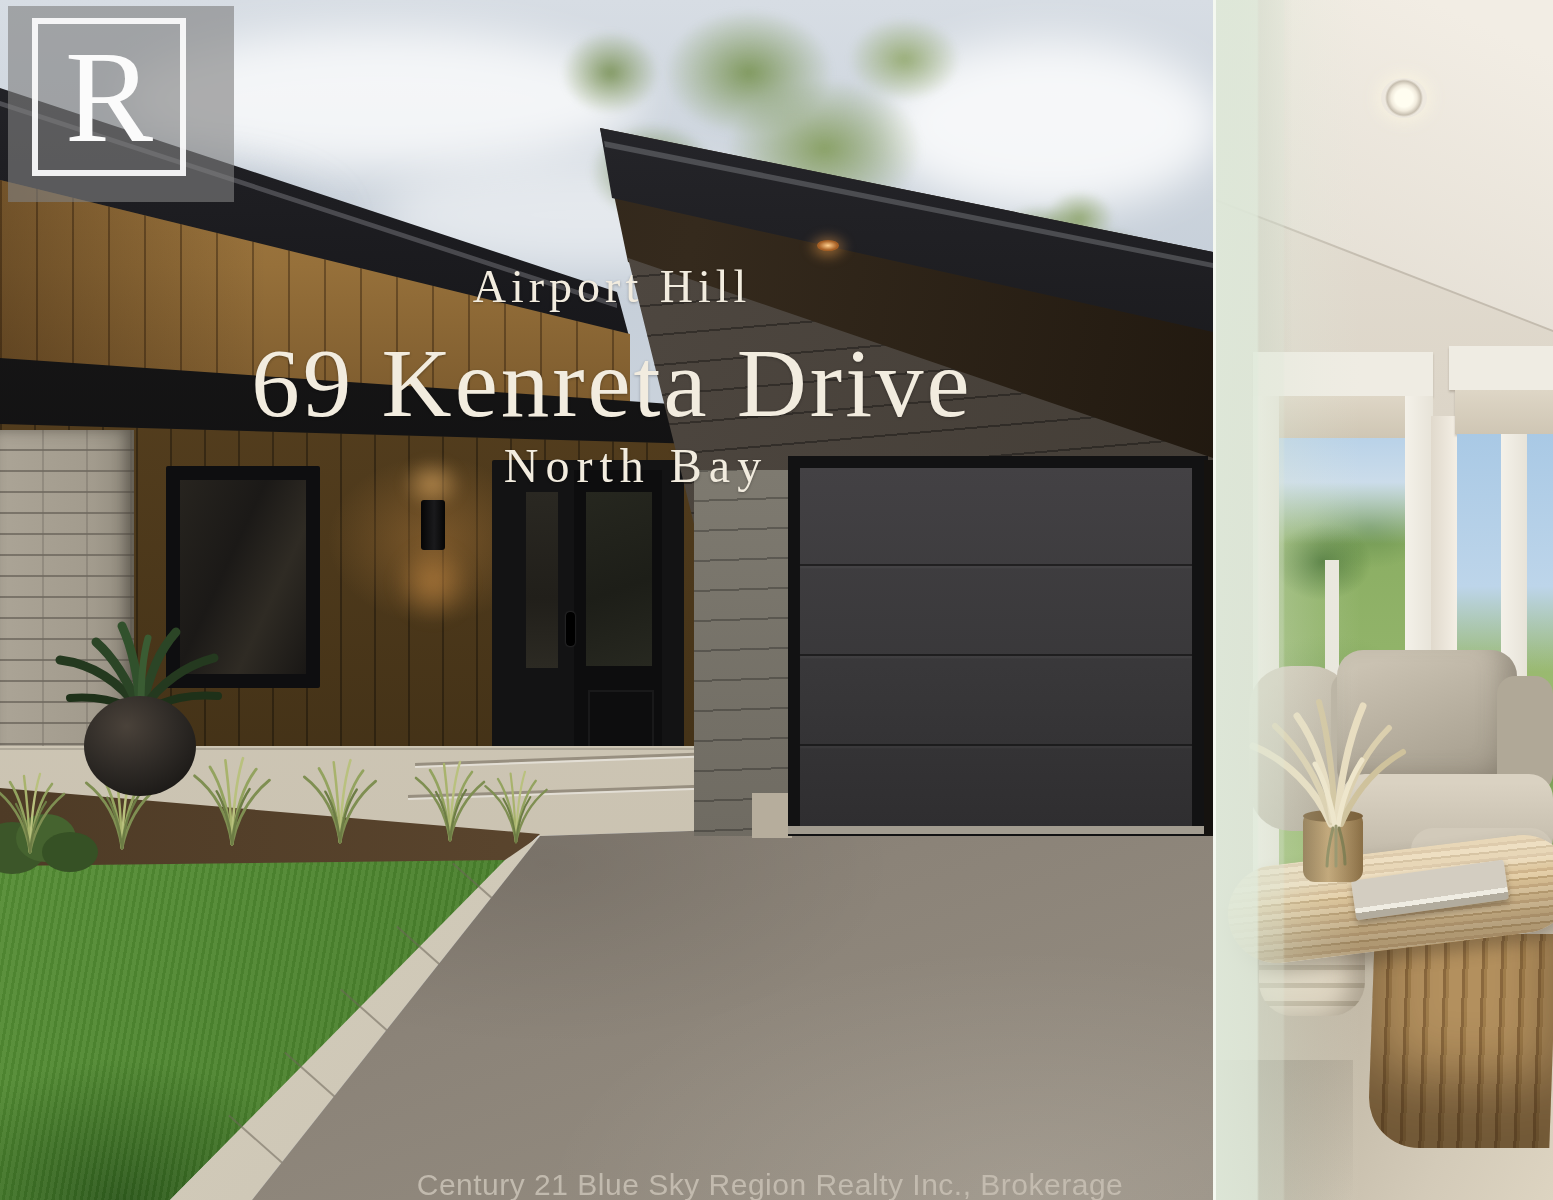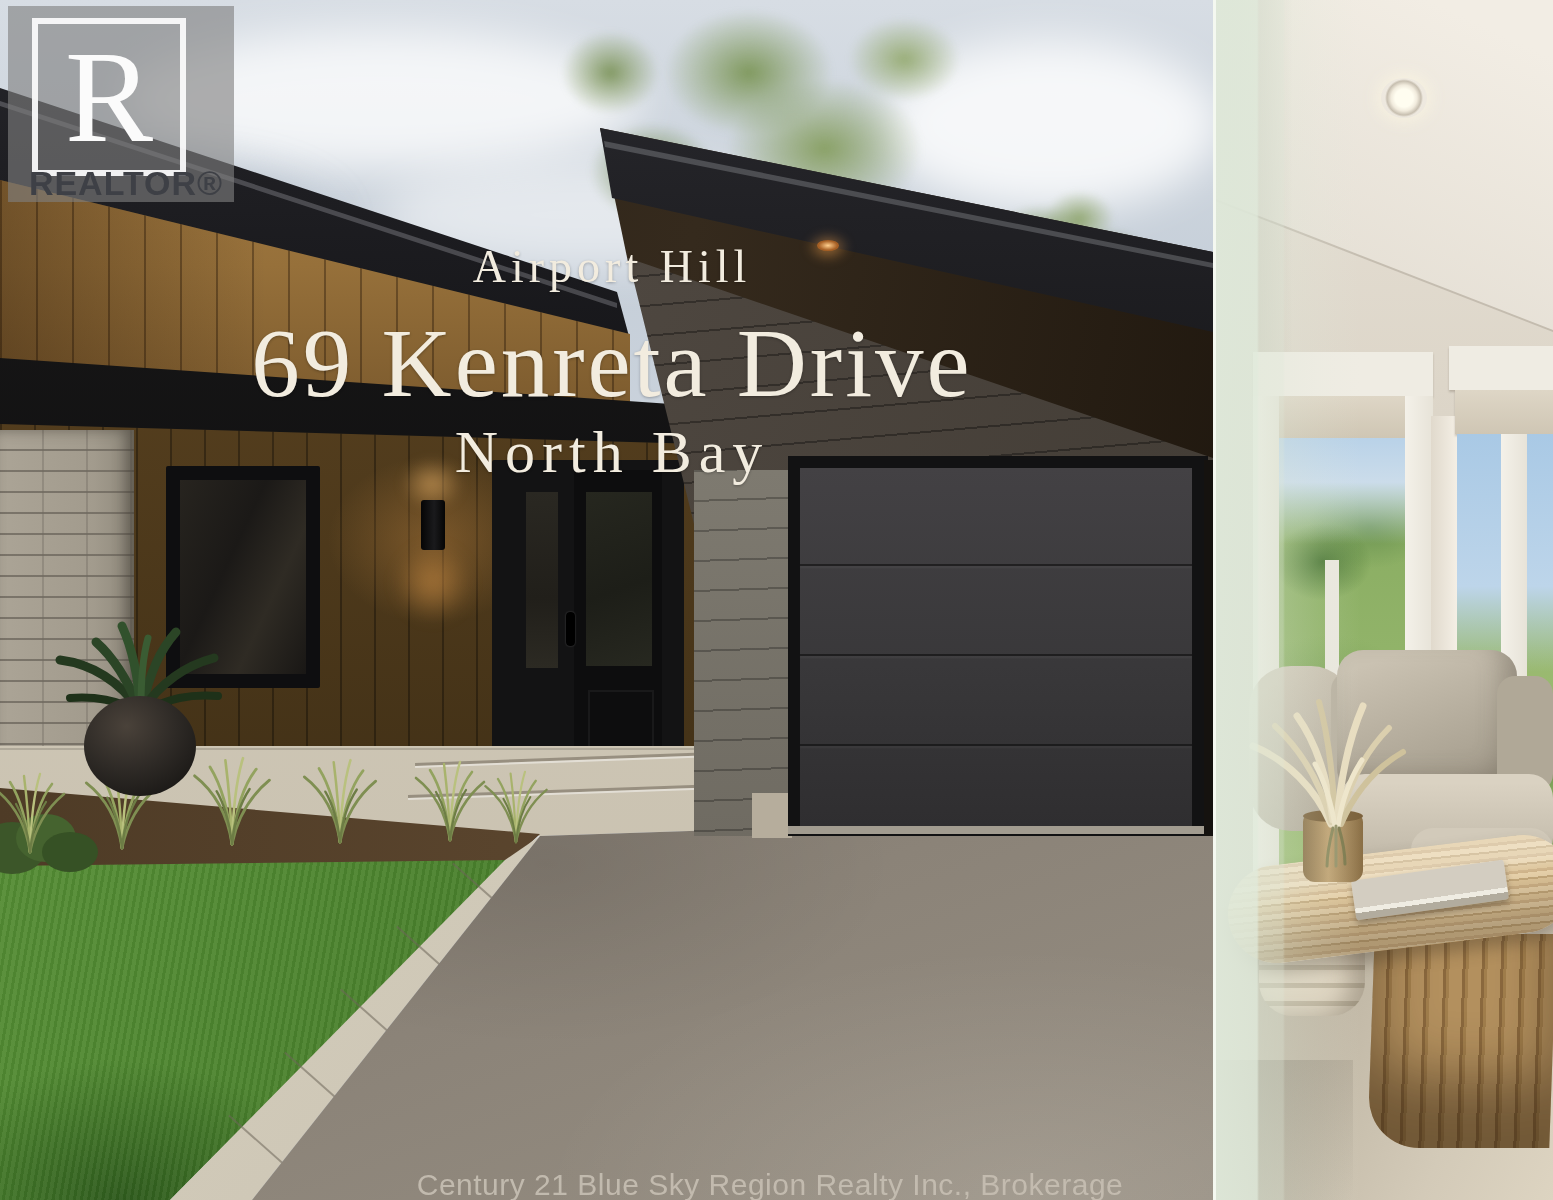--- a/index.html
+++ b/index.html
@@ -30,21 +30,21 @@
   .g-fascia-hl{left:0;top:0;width:1213px;height:600px;clip-path:polygon(604px 141px,1213px 263px,1213px 268px,605px 147px);background:rgba(205,207,213,.25);}
   .g-wall{left:0;top:0;width:1213px;height:900px;clip-path:polygon(628px 258px,1213px 458px,1213px 836px,698px 836px,698px 540px);background:repeating-linear-gradient(175deg,rgba(0,0,0,.32) 0 2px,rgba(0,0,0,0) 2px 30px),linear-gradient(115deg,#5a5248 0%,#4e4740 45%,#413b34 100%);}
   .g-side{left:694px;top:470px;width:96px;height:366px;background:repeating-linear-gradient(178deg,rgba(0,0,0,.25) 0 2px,rgba(0,0,0,0) 2px 30px),linear-gradient(180deg,#7e7a70 0%,#6f6b62 100%);}
   .g-found{left:752px;top:793px;width:40px;height:45px;background:#b6ad9c;}
   .g-door-frame{left:788px;top:456px;width:420px;height:380px;background:#121213;}
   .g-door{left:800px;top:468px;width:392px;height:358px;background:linear-gradient(180deg,#434144 0%,#39383a 55%,#2f2e30 100%);}
   .g-seam{left:0;width:392px;height:2px;background:rgba(10,10,10,.55);box-shadow:0 2px 2px rgba(255,255,255,.05);}
   .g-sill{left:788px;top:826px;width:425px;height:8px;background:rgba(188,181,167,.85);}
   .sliver{left:1204px;top:460px;width:9px;height:376px;background:#15120f;}
   
-  .serif-t{left:0;width:1224px;text-align:center;color:#f2ecdf;text-shadow:0 1px 3px rgba(0,0,0,.28);}
+  .serif-t{left:0;width:1224px;text-align:center;color:#f2ecdf;text-shadow:0 1px 3px rgba(0,0,0,.28);margin-top:20px;}
   .brokerage{left:250px;top:1120px;width:1040px;text-align:center;font-family:"Liberation Sans",sans-serif;font-size:30px;letter-spacing:.5px;color:rgba(198,190,178,.92);margin-top:48px;}
   
   .logo{left:8px;top:6px;width:226px;height:196px;background:rgba(127,127,127,.62);}
   .logo-box{left:24px;top:12px;width:142px;height:146px;border:6px solid rgba(250,250,250,.95);display:flex;align-items:center;justify-content:center;}
   .logo-r{font-family:"Liberation Serif",serif;font-size:132px;line-height:1;color:#fbfbfb;font-weight:400;}
   .logo-label{left:0;top:158px;width:236px;text-align:center;font-family:"Liberation Sans",sans-serif;font-weight:700;font-size:34px;letter-spacing:1px;color:#3e4046;}
   
   .int{left:1213px;top:0;width:340px;height:1200px;overflow:hidden;background:linear-gradient(180deg,#e9e3d9 0%,#ddd6c9 32%,#d3ccbe 60%,#cdc6b8 100%);}
   .int-ceiling{left:0;top:0;width:340px;height:420px;clip-path:polygon(0 0,340px 0,340px 330px,0 198px);background:linear-gradient(205deg,#f2ede4 10%,#e0dacf 90%);}
   .crease{left:0;top:198px;width:366px;height:2px;background:rgba(125,115,100,.28);transform:rotate(21.2deg);transform-origin:0 0;}
@@ -172,28 +172,27 @@
   <div class="ab g-door noint">
     <div class="ab g-seam noint" style="top:96px;"></div>
     <div class="ab g-seam noint" style="top:186px;"></div>
     <div class="ab g-seam noint" style="top:276px;"></div>
   </div>
   <div class="ab g-sill noint"></div>
   <div class="ab sliver noint"></div>
 
   <div class="ab serif-t noint" style="top:240px;font-size:46px;letter-spacing:5px;">Airport Hill</div>
   <div class="ab serif-t noint" style="top:308px;font-size:97px;letter-spacing:3px;">69 Kenreta Drive</div>
-  <div class="ab serif-t noint" style="top:418px;font-size:60px;letter-spacing:7px;">North Bay</div>
+  <div class="ab serif-t noint" style="top:418px;font-size:48px;letter-spacing:7px;padding-left:24px;">North Bay</div>
   <div class="ab brokerage noint">Century 21 Blue Sky Region Realty Inc., Brokerage</div>
 
   <div class="ab logo noint">
     <div class="ab logo-box noint">
       <span class="logo-r noint">R</span>
     </div>
-    <div class="ab logo-label noint">REALTOR®</div>
   </div>
 
   <div class="ab int noint">
     <div class="ab int-ceiling noint"></div>
     <div class="ab crease noint"></div>
     <div class="ab potlight noint"></div>
     <div class="ab noint" style="left:0;top:0;width:80px;height:1200px;background:linear-gradient(90deg,rgba(95,88,76,.30),rgba(95,88,76,0));"></div>
 
     <div class="ab trim noint" style="left:40px;top:352px;width:180px;height:44px;"></div>
     <div class="ab shade noint" style="left:46px;top:396px;width:168px;height:42px;"></div>

